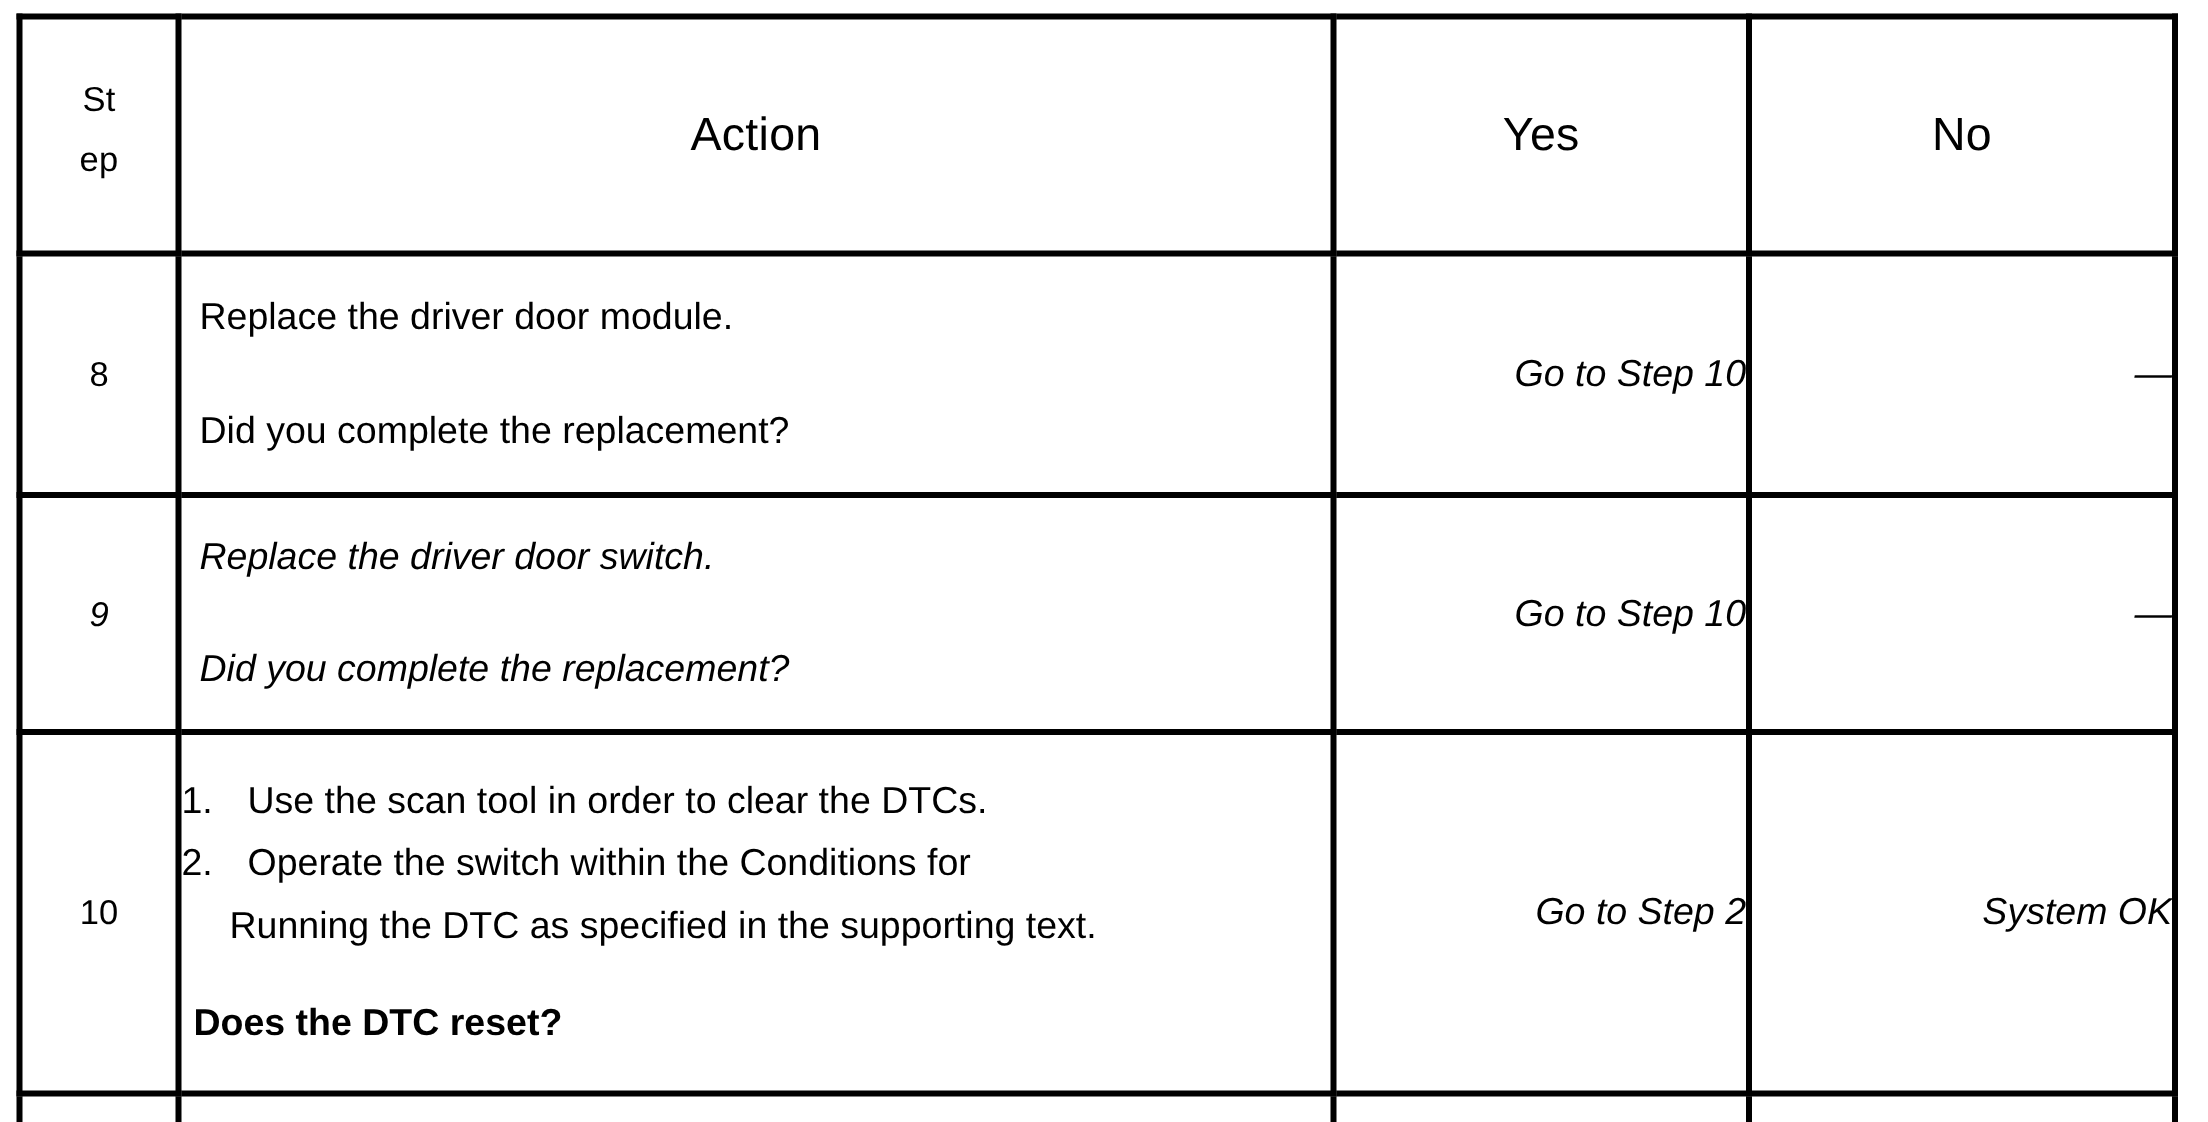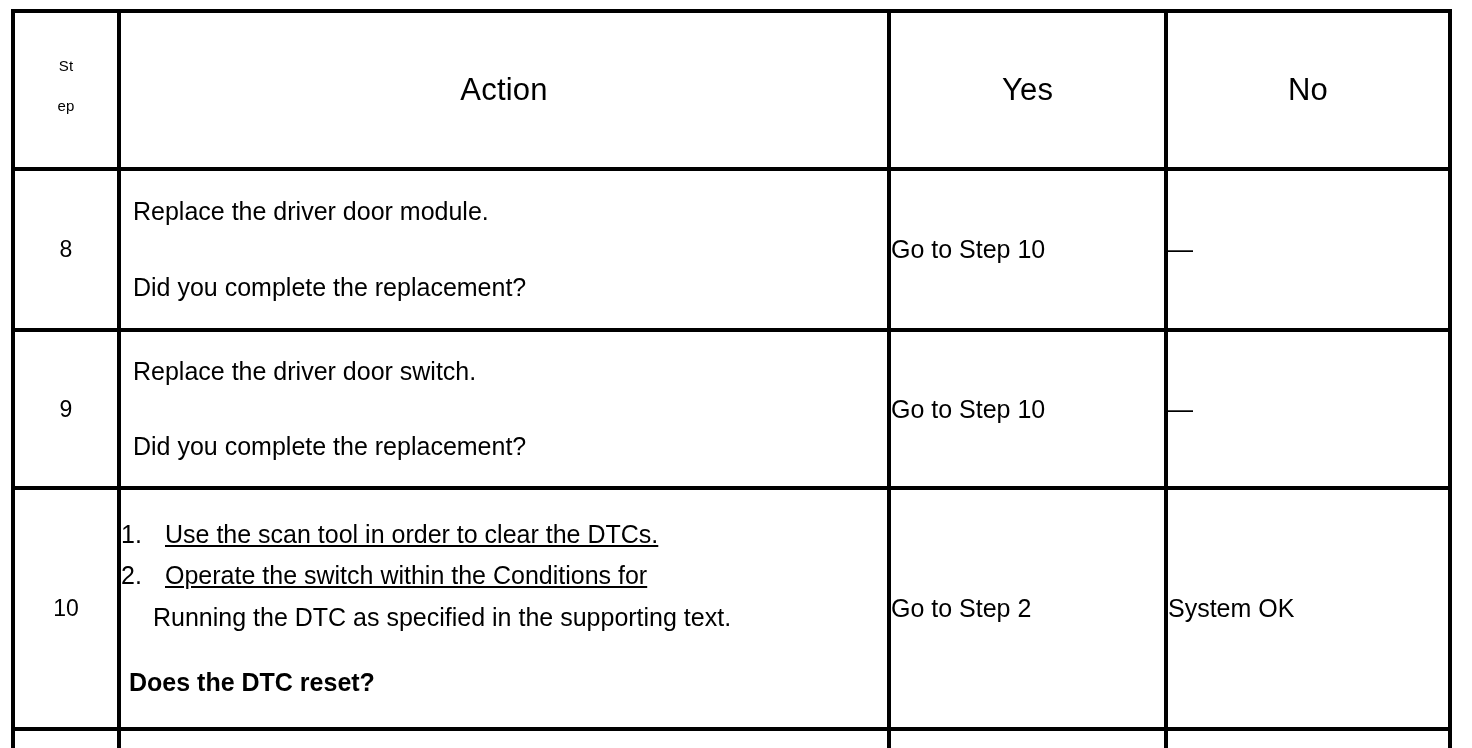--- a/index.html
+++ b/index.html
@@ -53,21 +53,21 @@
   .head-cell {
     height: 146px;
     vertical-align: bottom;
     text-align: center;
     font-weight: bold;
     font-size: 31px;
     letter-spacing: 0.2px;
     padding-bottom: 14px;
   }
   .head-cell.step {
-    font-size: 15px;
+    font-size: 23px;
     line-height: 40px;
     padding-bottom: 8px;
   }
   .head-cell .wrap-line {
     display: block;
   }
 
   
   .step-cell {
     text-align: center;
@@ -92,59 +92,59 @@
 
   .num-list {
     list-style: none;
     margin: 0;
     padding: 0;
   }
   .num-list li {
     display: block;
     white-space: nowrap;
     margin-bottom: 10px;
-    text-decoration: underline;
   }
   .num-list li .marker {
     display: inline-block;
     width: 44px;
   }
   .cont-line {
     display: block;
     white-space: nowrap;
     margin-left: 32px;
   }
   .question-indent {
     display: block;
     white-space: nowrap;
     padding-left: 8px;
     font-weight: bold;
   }
 
   
   .branch-cell {
-    text-align: left;
+    text-align: right;
     font-size: 25px;
     vertical-align: bottom;
     padding-bottom: 14px;
+    font-style: italic;
   }
   .branch-cell.mid {
     vertical-align: middle;
     padding-bottom: 0;
   }
   .dash {
     font-size: 25px;
     line-height: 1;
   }
 
   
   .row-8  .step-cell,
   .row-8  .action-cell { height: 157px; }
   .row-9  .step-cell,
-  .row-9  .action-cell { height: 154px; }
+  .row-9  .action-cell { height: 154px; font-style: italic; }
   .row-10 .step-cell,
   .row-10 .action-cell { height: 237px; }
 
   
   .partial-row td {
     height: 22px;
     border-bottom: none;
   }
 </style>
 </head>

